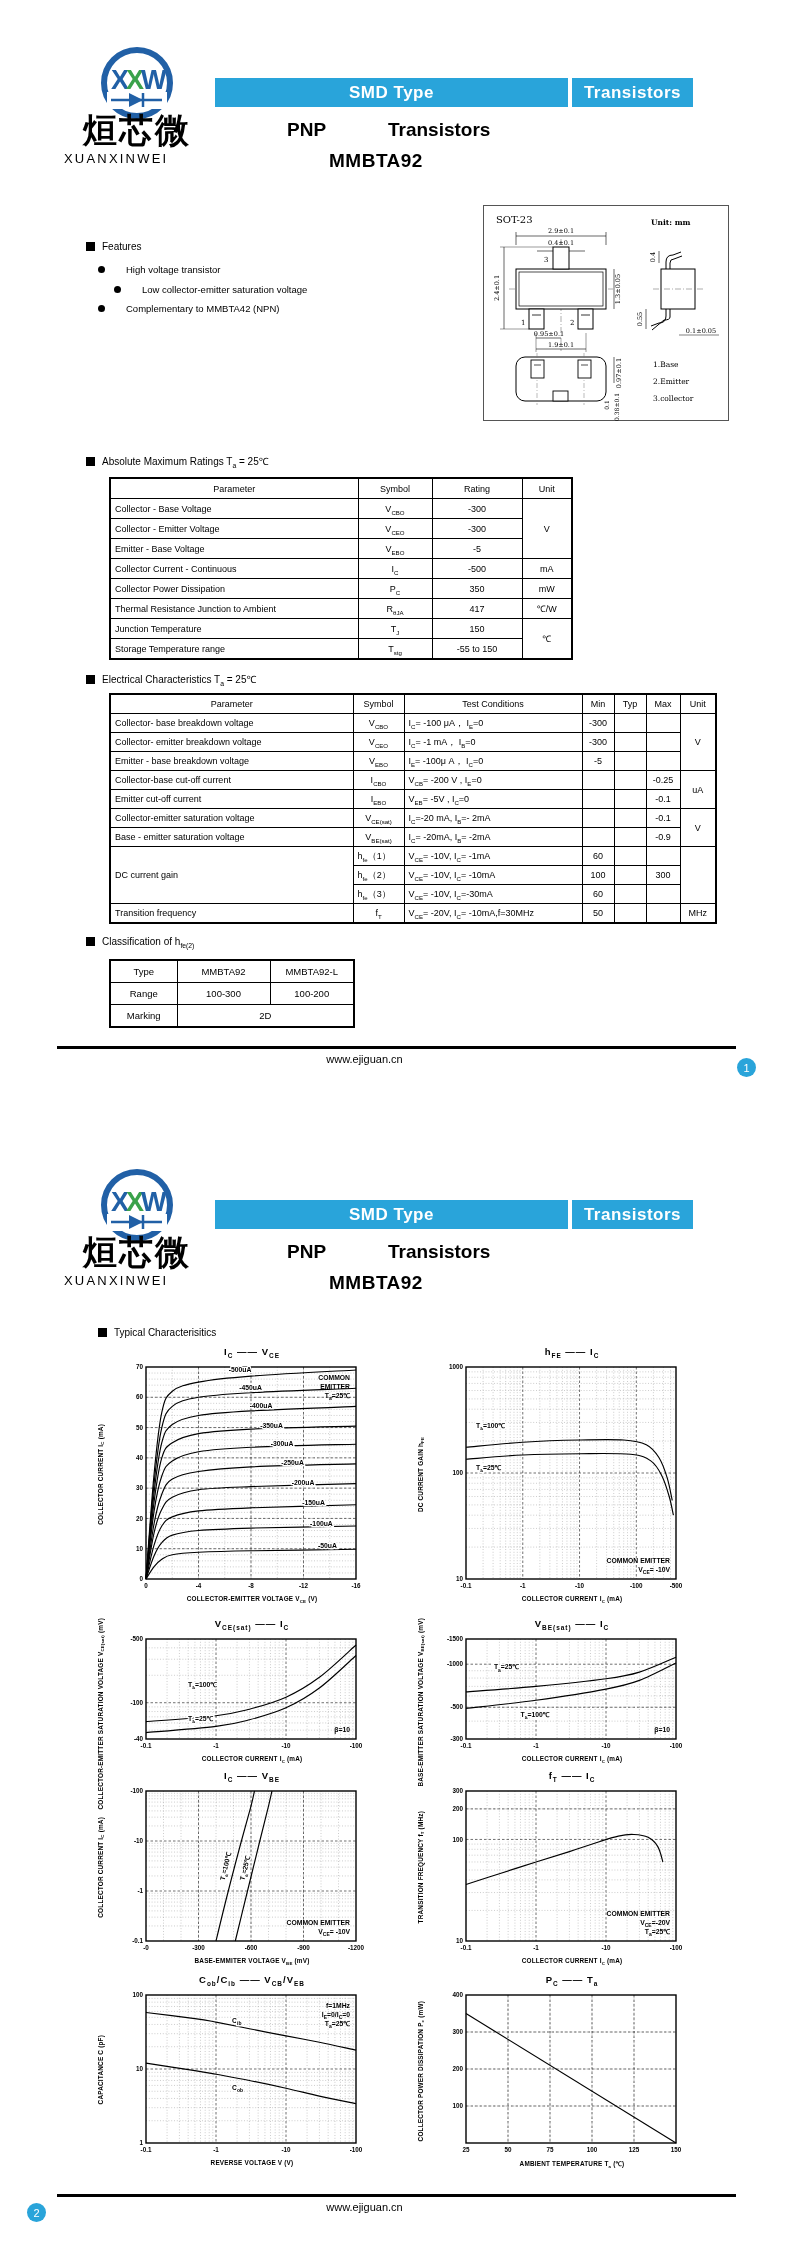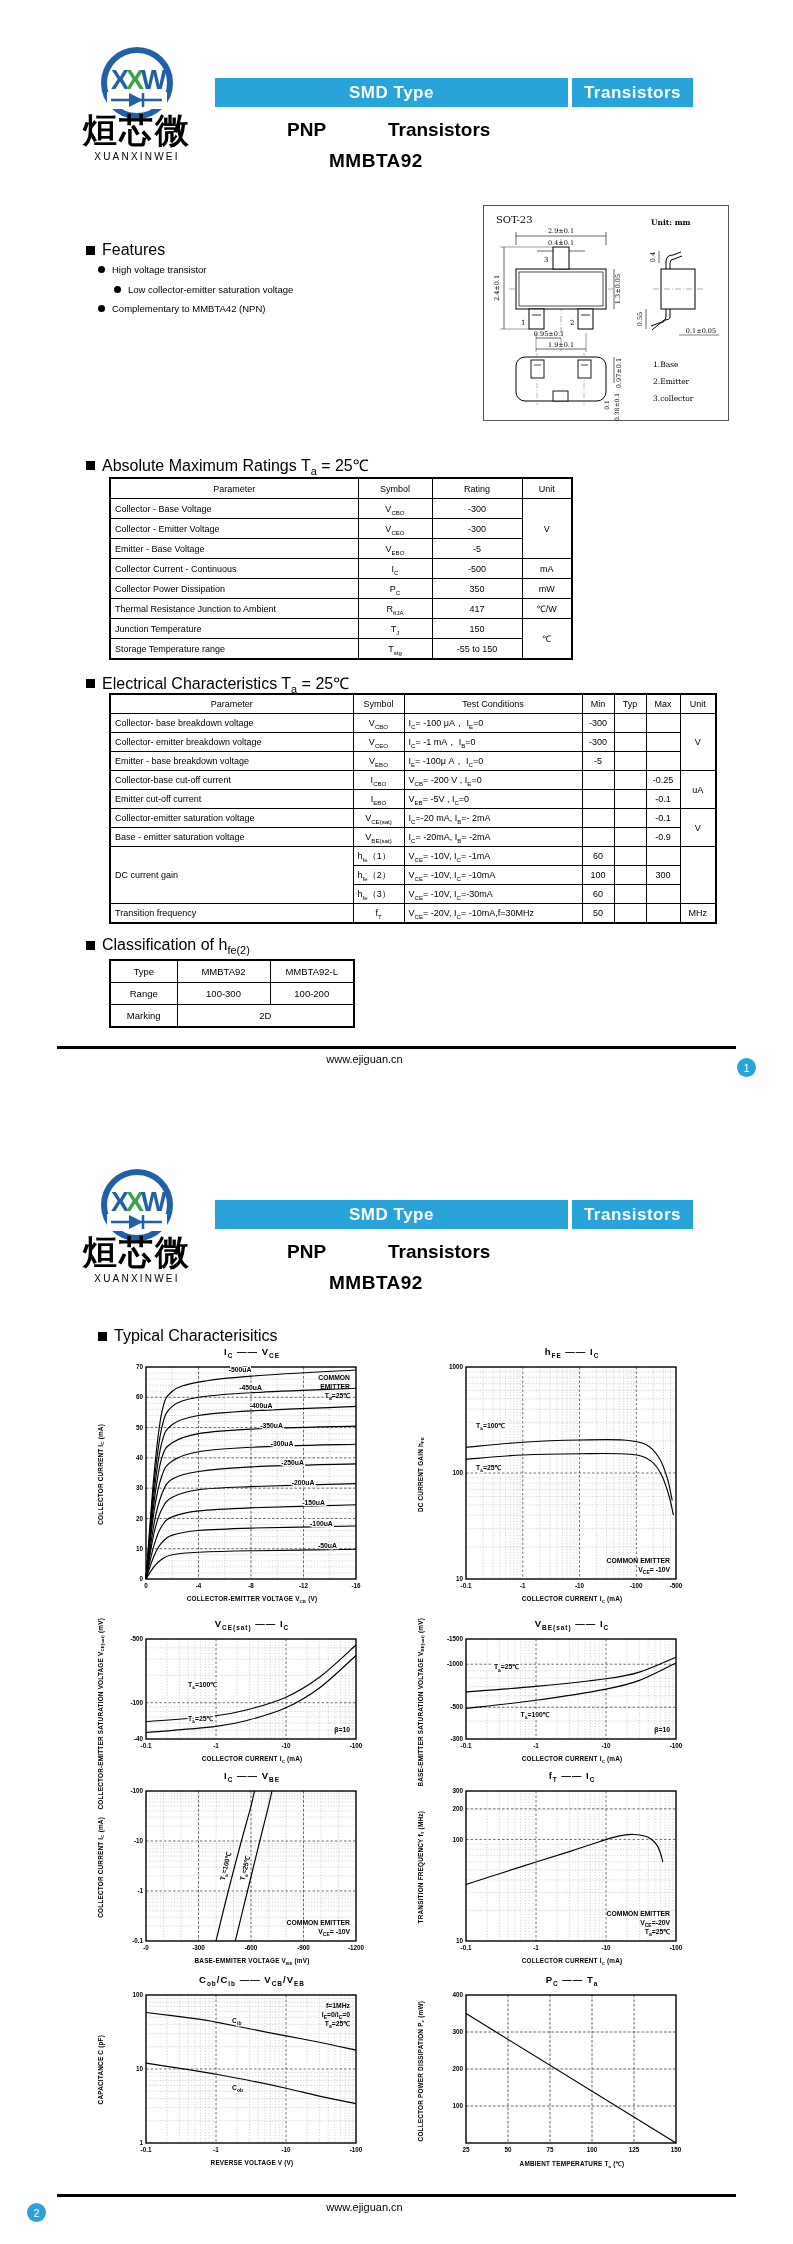--- a/index.html
+++ b/index.html
@@ -6,24 +6,24 @@
   body{font-family:"Liberation Sans",sans-serif;color:#000;}
   #doc{position:relative;width:793px;height:2244px;background:#fff;margin:0 auto;overflow:hidden;}
   .page{position:absolute;left:0;width:793px;height:1122px;background:#fff;overflow:hidden;}
   #pg1{top:0;} #pg2{top:1122px;}
   .abs{position:absolute;}
   .banner{background:#29a4da;color:#fff;font-weight:bold;font-size:17px;height:29px;
           display:flex;align-items:center;justify-content:center;letter-spacing:.5px;}
   .typeline{font-size:19px;font-weight:bold;}
   .part{font-size:19px;font-weight:bold;letter-spacing:.5px;}
   .logo-cn{font-size:34px;font-weight:bold;text-align:center;letter-spacing:2px;line-height:1;}
-  .logo-en{font-size:10px;text-align:center;letter-spacing:2.2px;}
-  .sec-head{display:flex;align-items:center;gap:7px;font-size:16px;}
+  .logo-en{font-size:13px;text-align:left;letter-spacing:2.2px;}
+  .sec-head{display:flex;align-items:center;gap:7px;font-size:10px;}
   .sq{width:9px;height:9px;background:#000;flex:0 0 auto;}
-  .feat{display:flex;align-items:center;gap:7px;font-size:9.5px;}
+  .feat{display:flex;align-items:center;gap:21px;font-size:9.5px;}
   .dot{width:7px;height:7px;border-radius:50%;background:#000;flex:0 0 auto;}
   table.dt{border-collapse:collapse;border:2px solid #000;font-size:9px;table-layout:fixed;}
   table.dt td,table.dt th{border:1px solid #000;padding:1px 4px;text-align:center;font-weight:normal;
      overflow:hidden;white-space:nowrap;}
   table.dt td.l{text-align:left;}
   #abs-table td,#abs-table th{height:17px;}
   #elec-table td,#elec-table th{height:16px;}
   #class-table td,#class-table th{height:19px;font-size:9.5px;margin-top:16px;}
   sub{font-size:68%;line-height:0;}
   .rule{background:#000;height:3px;}

